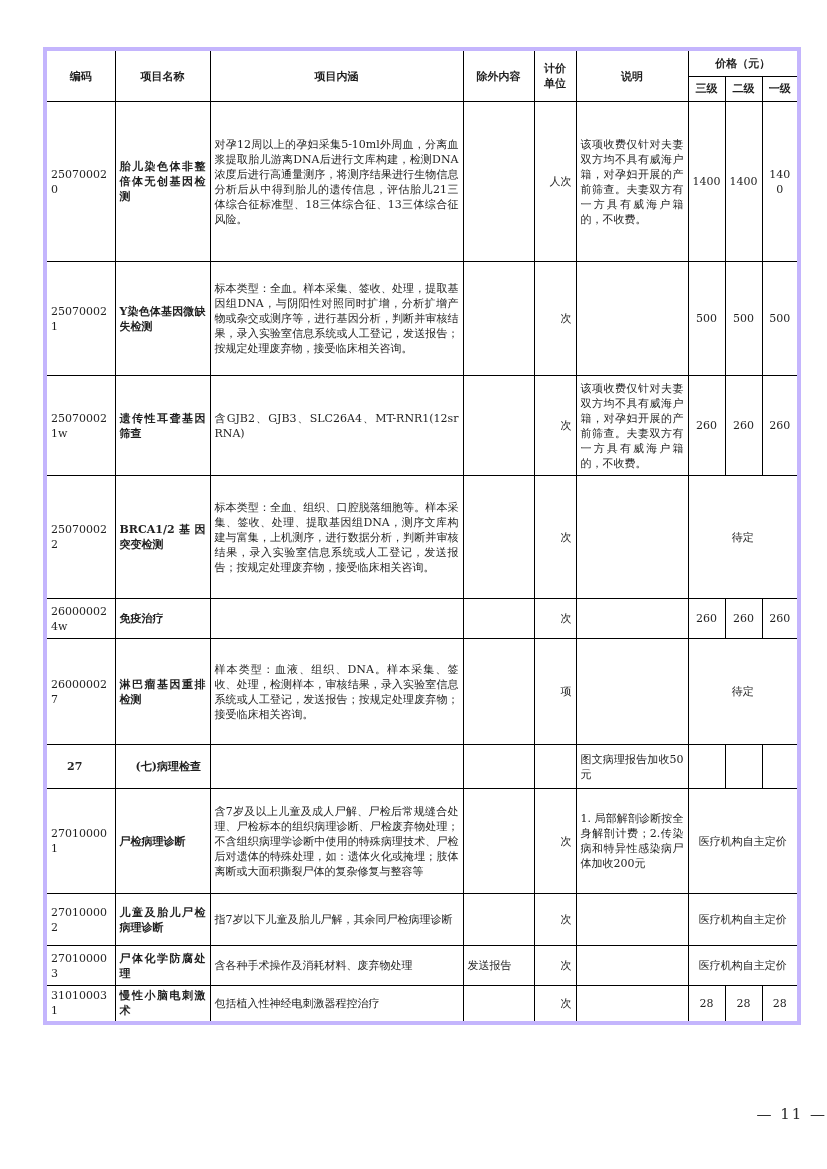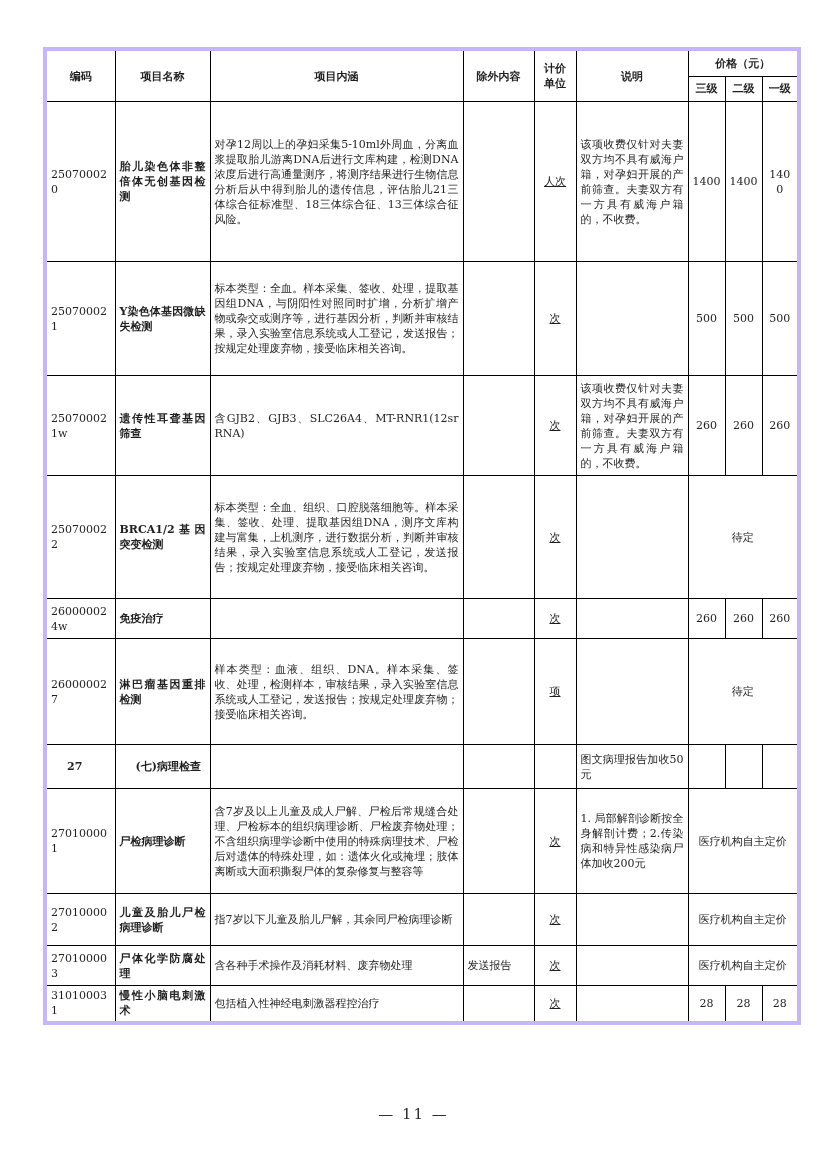--- a/index.html
+++ b/index.html
@@ -34,31 +34,31 @@
   thead th {
     font-weight: bold;
     text-align: center;
     padding: 1px 2px;
   }
   .th-unit-inner { width: 2.2em; margin: 8px auto; text-align: center; }
   td.td-code   { text-align: left; padding-left: 3px; font-family: "DejaVu Serif","Liberation Serif",serif; }
   td.td-name   { text-align: justify; font-weight: bold; }
   td.td-content{ text-align: justify; }
   td.td-excl   { text-align: left; }
-  td.td-unit   { text-align: center; text-decoration: underline; }
+  td.td-unit   { text-align: right; }
   td.td-notes  { text-align: justify; }
   td.td-price  { text-align: center; }
   tr.section-row td.td-code,
   tr.section-row td.td-name { font-weight: bold; padding-left: 20px; }
   .page-footer {
     position: absolute;
     left: 0;
     top: 1105px;
     width: 100%;
-    text-align: center;
+    text-align: right;
     font-size: 15px;
     letter-spacing: 2px;
     color: #2a2a2a;
   }
 </style>
 </head>
 <body>
 
 <div class="page">
   <table class="price-table">

